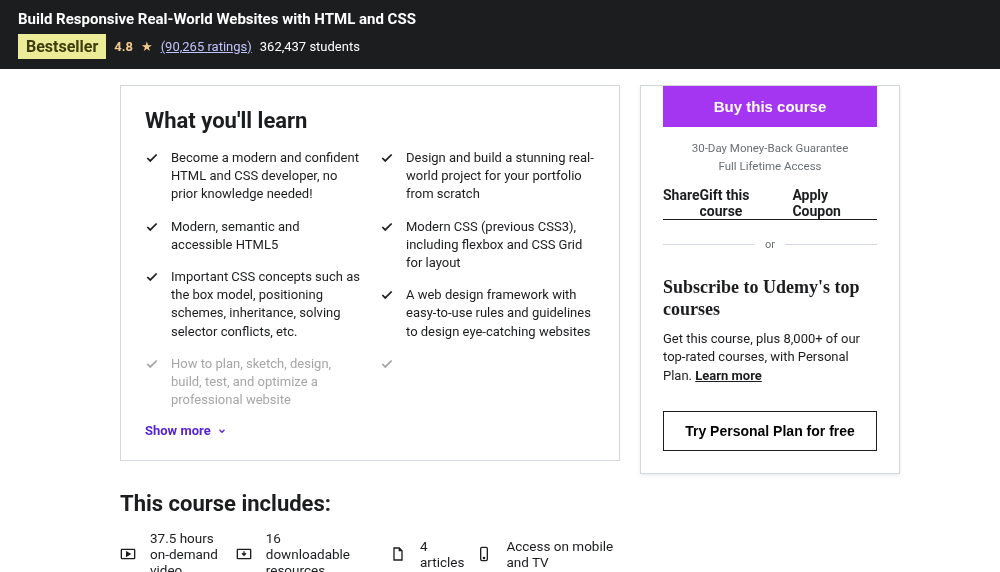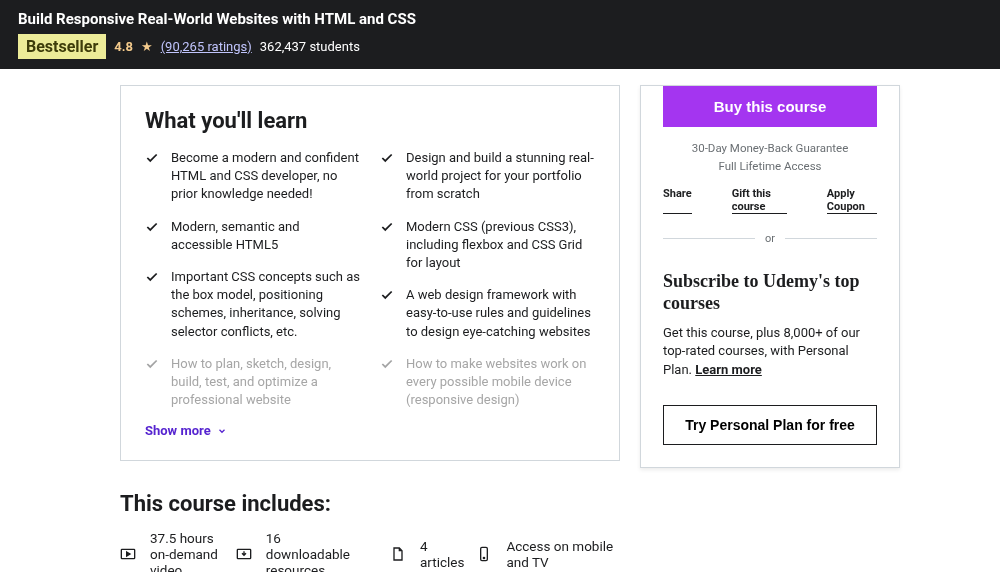--- a/index.html
+++ b/index.html
@@ -26,21 +26,21 @@
 .show-more { color: #5624d0; font-weight: 700; font-size: 13px; cursor: pointer; display: flex; align-items: center; gap: 6px; margin-top: 14px; }
 .includes-title { font-size: 22px; font-weight: 700; margin-bottom: 14px; }
 .includes-grid { display: flex; gap: 40px; margin-bottom: 28px; }
 .includes-col { flex: 1; display: flex; flex-direction: row; gap: 12px; }
 .include-item { display: flex; gap: 14px; align-items: center; font-size: 13.5px; }
 .include-icon { width: 16px; height: 16px; flex-shrink: 0; }
 .sidebar-box { border: 1px solid #d1d7dc; background: #fff; box-shadow: 0 2px 4px rgba(0,0,0,0.08); padding: 0 22px 22px 22px; }
 .buy-btn { background: #a435f0; color: #fff; border: none; width: 100%; padding: 12px 0; font-size: 15px; font-weight: 700; cursor: pointer; margin-bottom: 14px; margin-top: 0; }
 .guarantee { text-align: center; font-size: 11.5px; color: #6a6f73; margin-bottom: 4px; }
 .lifetime { text-align: center; font-size: 11.5px; color: #6a6f73; margin-bottom: 14px; }
-.action-links { display: flex; justify-content: space-between; font-size: 11px; font-weight: 700; margin-bottom: 18px; gap: 40px; }
+.action-links { display: flex; justify-content: space-between; font-size: 14px; font-weight: 700; margin-bottom: 18px; }
 .action-links span { border-bottom: 1px solid #1c1d1f; cursor: pointer; }
 .divider { display: flex; align-items: center; gap: 10px; font-size: 11px; color: #6a6f73; margin-bottom: 26px; }
 .divider-line { flex: 1; height: 1px; background: #d1d7dc; }
 .subscribe-title { font-family: Georgia, serif; font-size: 18px; font-weight: 700; margin-bottom: 10px; line-height: 1.2; }
 .subscribe-desc { font-size: 13px; color: #1c1d1f; line-height: 1.4; margin-bottom: 14px; }
 .subscribe-desc a { color: #1c1d1f; font-weight: 700; text-decoration: underline; cursor: pointer; }
 .try-btn { border: 1px solid #1c1d1f; background: #fff; width: 100%; padding: 11px 0; font-size: 14px; font-weight: 700; cursor: pointer; margin-top: 12px; }
 svg { display: block; }
 </style>
 </head>
@@ -104,21 +104,20 @@
           <div class="learn-item">
             <svg class="check-icon" viewBox="0 0 24 24" fill="none" stroke="#1c1d1f" stroke-width="3">
                 <polyline points="20 6 9 17 4 12"></polyline>
               </svg>
             <span>A web design framework with easy-to-use rules and guidelines to design eye-catching websites</span>
           </div>
           <div class="learn-item faded">
             <svg class="check-icon" viewBox="0 0 24 24" fill="none" stroke="#1c1d1f" stroke-width="3">
                 <polyline points="20 6 9 17 4 12"></polyline>
               </svg>
-            <span>How to make websites work on every possible mobile device (responsive design)</span>
           </div>
         </div>
       </div>
       <div class="show-more">
         <span>Show more</span>
         <svg width="10" height="10" viewBox="0 0 24 24" fill="none" stroke="#5624d0" stroke-width="3">
             <polyline points="6 9 12 15 18 9"></polyline>
           </svg>
       </div>
     </div>

